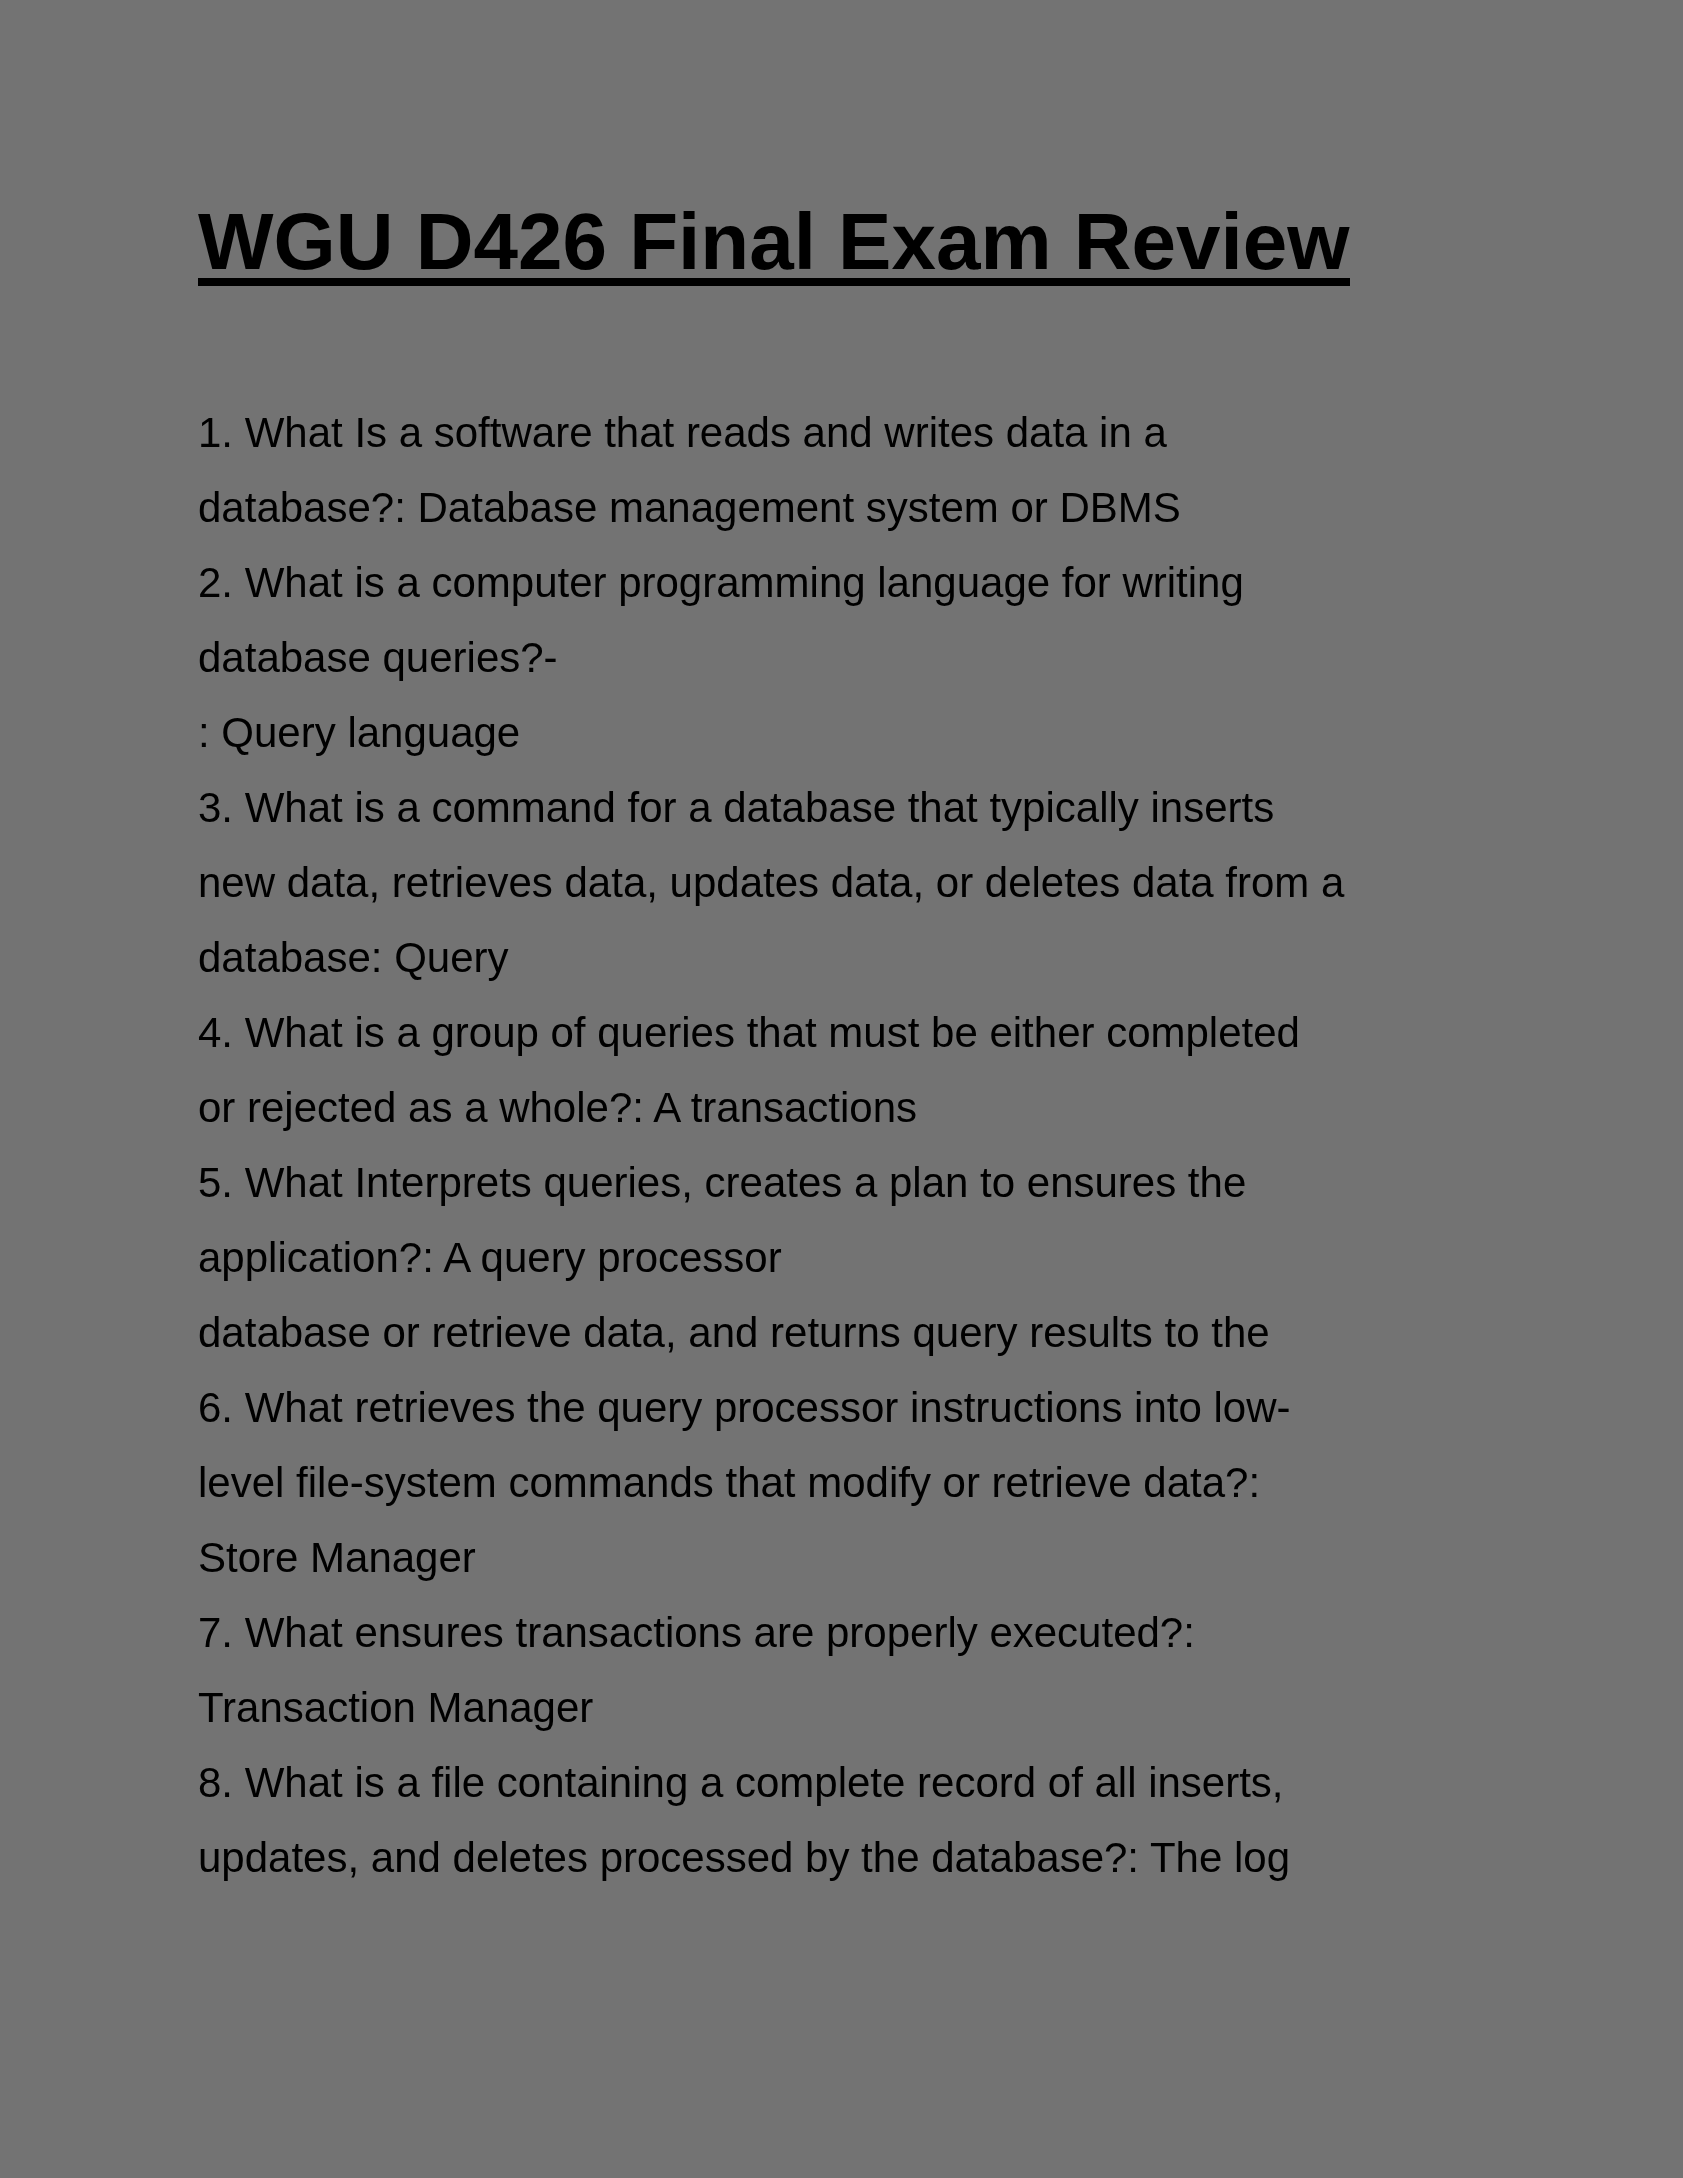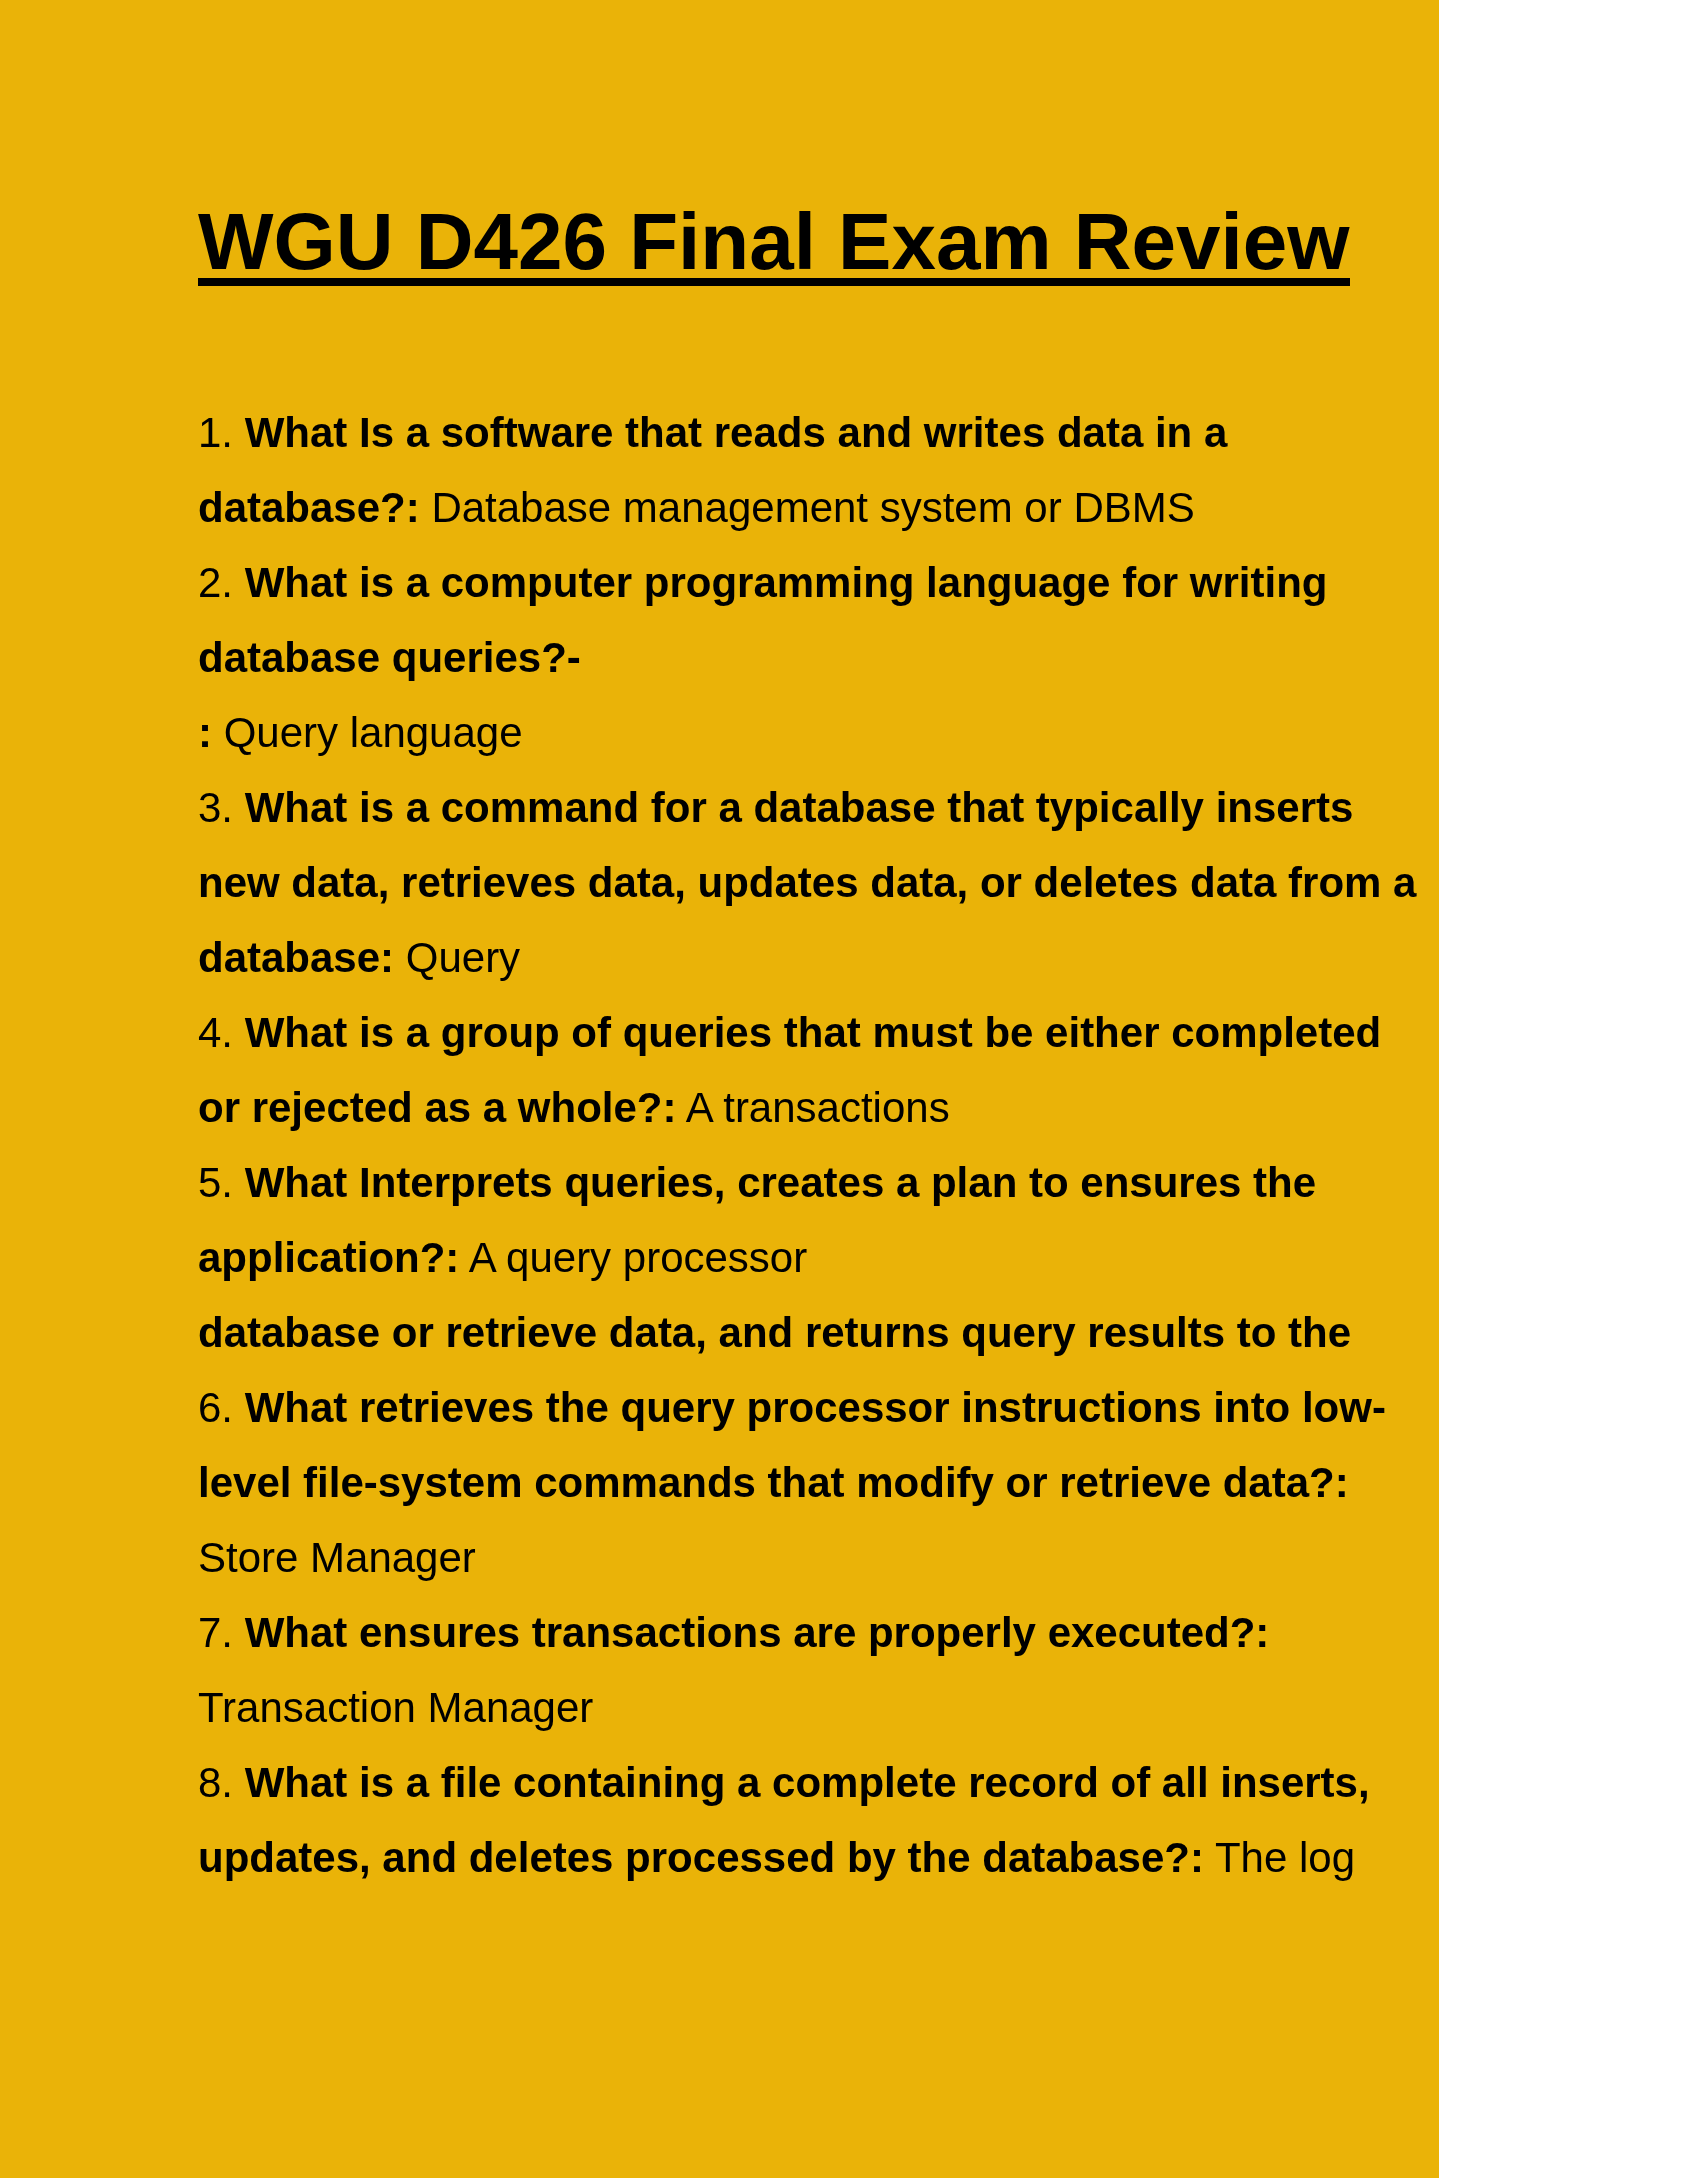--- a/index.html
+++ b/index.html
@@ -12,23 +12,23 @@
       height: 2178px;
       position: relative;
       overflow: hidden;
       color: #000000;
       font-family: "Liberation Sans", sans-serif;
     }
     .page {
       position: absolute;
       left: 0;
       top: 0;
-      width: 1439px;
+      width: 1683px;
       height: 2178px;
-      background: #eab308;
+      background: #737373;
     }
     .title-wrap {
       position: absolute;
       left: 198px;
       top: 202px;
     }
     .title {
       display: inline-block;
       position: relative;
       margin: 0;
@@ -57,21 +57,21 @@
       font-size: 42px;
       line-height: 75px;
       height: 75px;
       white-space: nowrap;
       font-family: "Liberation Sans", sans-serif;
     }
     .num, .ans {
       font-weight: normal;
     }
     .q {
-      font-weight: bold;
+      font-weight: normal;
     }
   </style>
 </head>
 <body>
 
 <div class="page">
   <div class="title-wrap">
     <h1 class="title"><span>WGU D426 Final Exam Review</span><span class="title-underline"></span></h1>
   </div>
 

